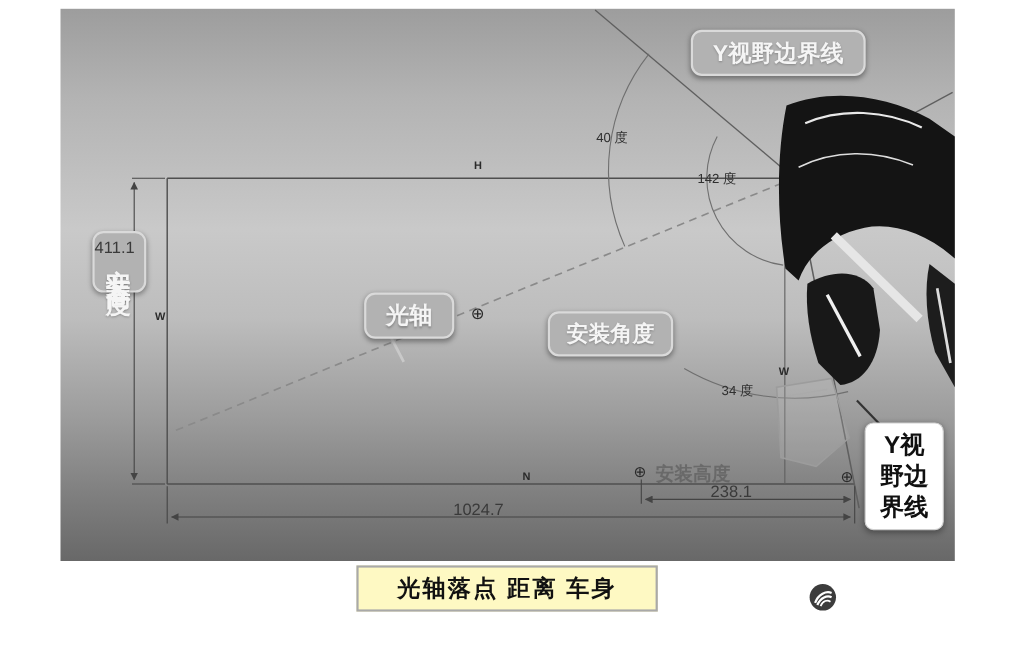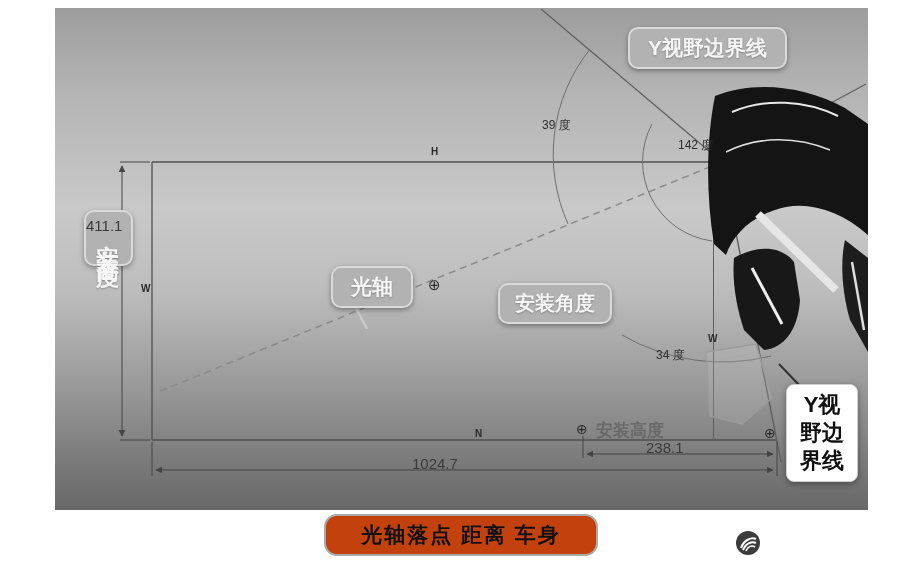--- a/index.html
+++ b/index.html
@@ -14,35 +14,35 @@
   .pill-yfov{left:628px;top:27px;padding:5px 18px;font-size:21px;}
   .pill-height{left:84px;top:210px;padding:14px 7px;font-size:23px;
         writing-mode:vertical-rl;text-orientation:upright;letter-spacing:6px;white-space:normal;}
   .pill-axis{left:331px;top:266px;padding:5px 18px;font-size:21px;}
   .pill-angle{left:498px;top:283px;padding:5px 15px;font-size:20px;}
   .ground-text{position:absolute;left:272px;top:394px;font-size:21px;font-weight:bold;
         color:#d2d2d2;background:rgba(175,175,175,.30);border-radius:6px;padding:2px 12px;}
   .blind-text{position:absolute;left:596px;top:419px;font-size:17px;font-weight:bold;
         color:rgba(80,80,80,.55);}
   .angle-label{position:absolute;font-size:12px;color:#2f2f2f;}
-  .a71{left:542px;top:117px;} .a142{left:634px;top:137px;margin-left:44px;} .a34{left:656px;top:347px;}
+  .a71{left:542px;top:117px;} .a142{left:634px;top:154px;} .a34{left:656px;top:347px;}
   .dim-label{position:absolute;font-size:15px;color:#3a3a3a;}
   .dim-h{left:86px;top:217px;} .dim-total{left:412px;top:455px;} .dim-blind{left:646px;top:439px;}
   .marker{position:absolute;font-size:10px;font-weight:bold;color:#2a2a2a;}
   .mk-top{left:431px;top:146px;} .mk-bottom{left:475px;top:428px;}
   .mk-left{left:141px;top:283px;} .mk-right{left:708px;top:333px;}
   .mk-axis{left:428px;top:276px;font-size:15px;font-weight:normal;}
   .mk-g1{left:576px;top:421px;font-size:14px;font-weight:normal;}
   .mk-g2{left:764px;top:425px;font-size:14px;font-weight:normal;}
   .side-box{position:absolute;left:786px;top:384px;width:50px;background:#ffffff;
         border:1px solid #cfcfcf;border-radius:8px;box-shadow:0 2px 6px rgba(0,0,0,.35);
         font-size:22px;font-weight:bold;color:#101010;line-height:1.28;text-align:center;
         padding:6px 10px;}
-  .caption-box{position:absolute;left:324px;top:514px;width:270px;height:38px;background:#c2410c;
-        border:2px solid #a9a9a9;border-radius:13px;display:flex;align-items:center;justify-content:center;
+  .caption-box{position:absolute;left:324px;top:514px;width:270px;height:38px;background:#fef9c3;
+        border:2px solid #a9a9a9;border-radius:0;display:flex;align-items:center;justify-content:center;
         font-size:21px;font-weight:bold;color:#111111;letter-spacing:2px;}
   .watermark{position:absolute;left:735px;top:530px;display:flex;align-items:center;gap:6px;}
   .watermark-text{font-size:21px;font-weight:600;color:#4c4c4c;letter-spacing:1px;}
 </style>
 </head>
 <body>
 
 <div class="page">
 
   <div class="viewport"></div>
@@ -115,21 +115,21 @@
   </svg>
 
   <div class="pill pill-yfov">Y视野边界线</div>
   <div class="pill pill-height">安装高度</div>
   <div class="pill pill-angle">安装角度</div>
   <div class="pill pill-axis">光轴</div>
 
   <div class="blind-text">安装高度</div>
   <div class="side-box">Y视野边界线</div>
 
-  <div class="angle-label a71">39 度</div>
+  <div class="angle-label a71">40 度</div>
   <div class="angle-label a142">142 度</div>
   <div class="angle-label a34">34 度</div>
 
   <div class="dim-label dim-h">411.1</div>
   <div class="dim-label dim-total">1024.7</div>
   <div class="dim-label dim-blind">238.1</div>
 
   <span class="marker mk-top">H</span>
   <span class="marker mk-bottom">N</span>
   <span class="marker mk-left">W</span>

